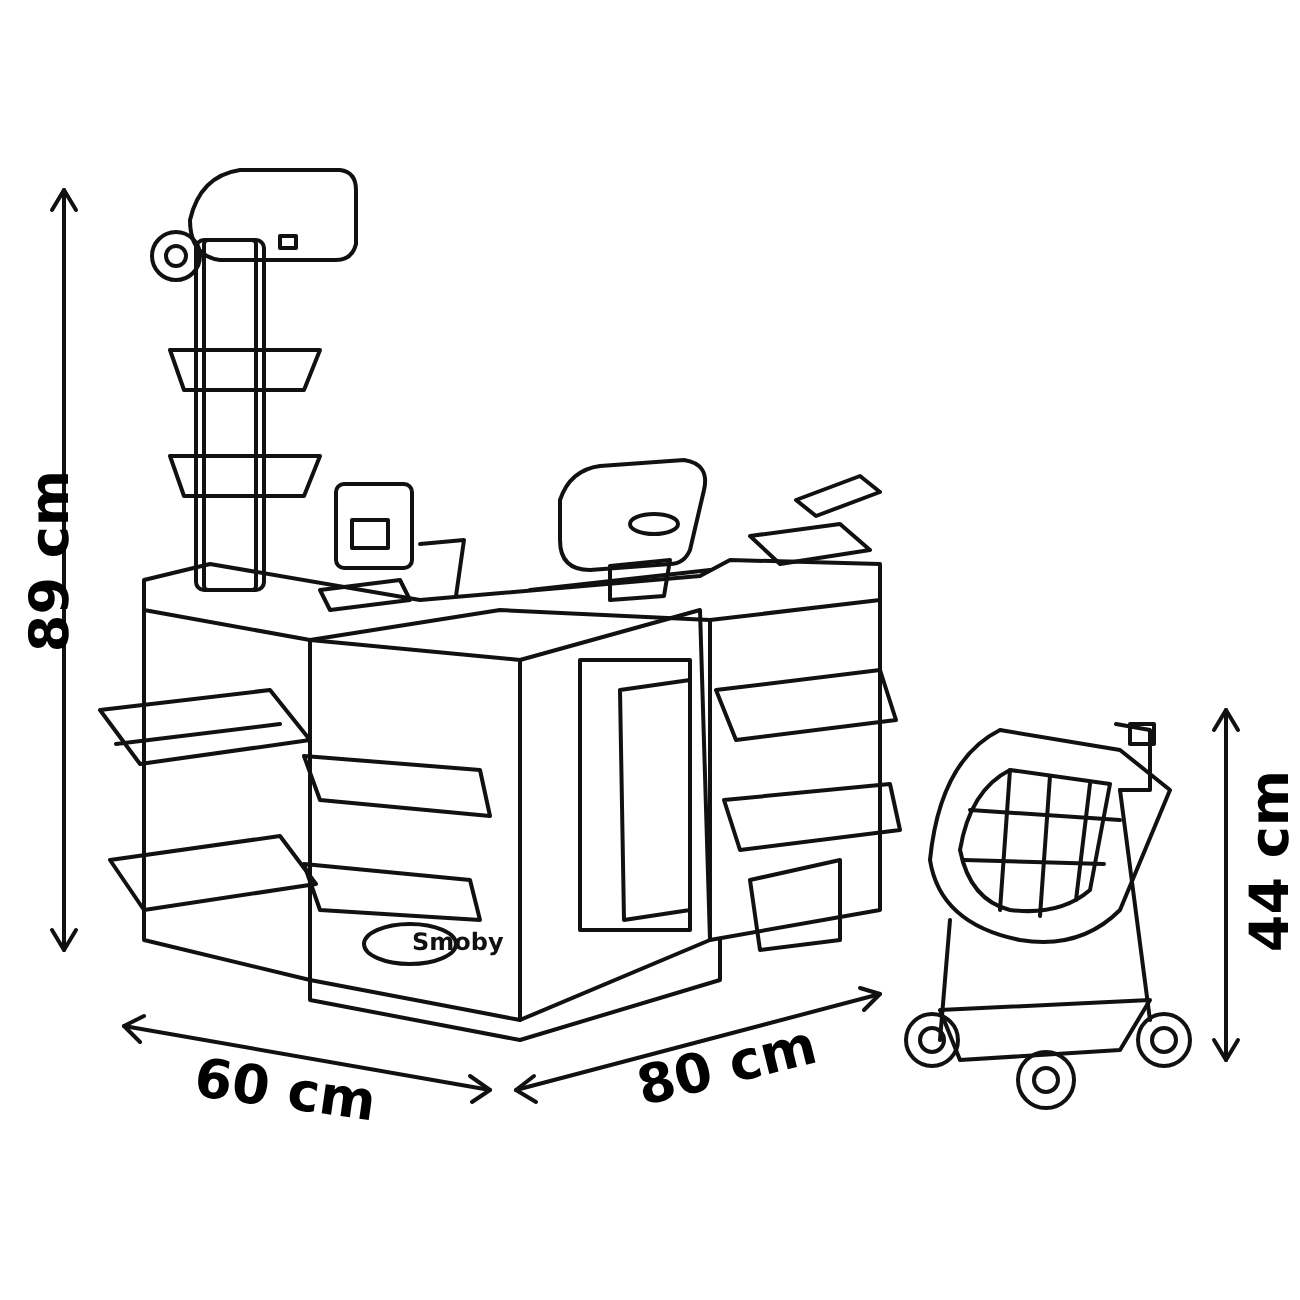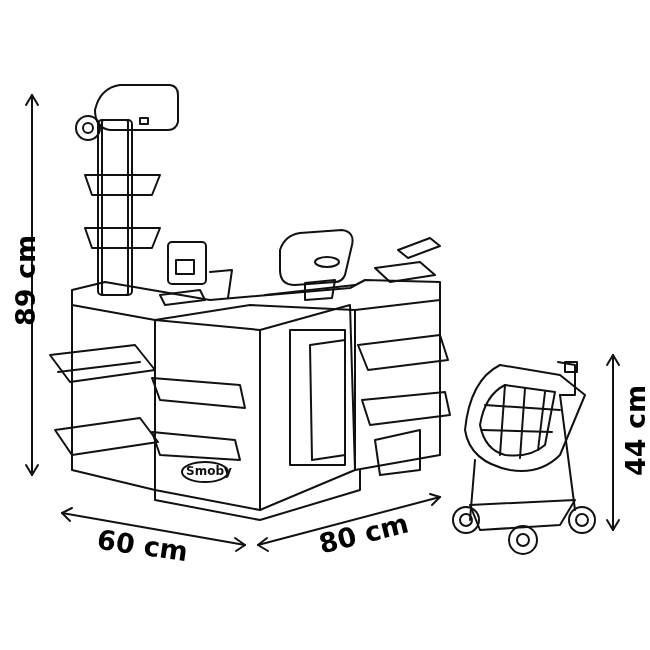--- a/index.html
+++ b/index.html
@@ -1,19 +1,19 @@
 <!DOCTYPE html>
 <html><head>
 <meta charset="utf-8">
 <style>
   html,body{margin:0;padding:0;background:#fff;}
   body{width:650px;height:650px;position:relative;overflow:hidden;font-family:"DejaVu Sans",sans-serif;}
   svg{position:absolute;left:0;top:0;}
   .dim{position:absolute;font-weight:bold;color:#000;font-size:27px;white-space:nowrap;font-family:"DejaVu Sans",sans-serif;}
-  .logo-text{font-family:"DejaVu Sans",sans-serif;font-weight:bold;}
+  .logo-text{font-family:"DejaVu Sans",sans-serif;font-weight:bold;margin-left:20px;}
 </style>
 </head>
 <body>
 
 <svg width="650" height="650" viewBox="0 0 650 650" fill="none" stroke="#111" stroke-width="2" stroke-linejoin="round" stroke-linecap="round">
 
   <g stroke-width="2">
     <line x1="32" y1="95" x2="32" y2="475"></line>
     <polyline points="26,105 32,95 38,105"></polyline>
     <polyline points="26,465 32,475 38,465"></polyline>

